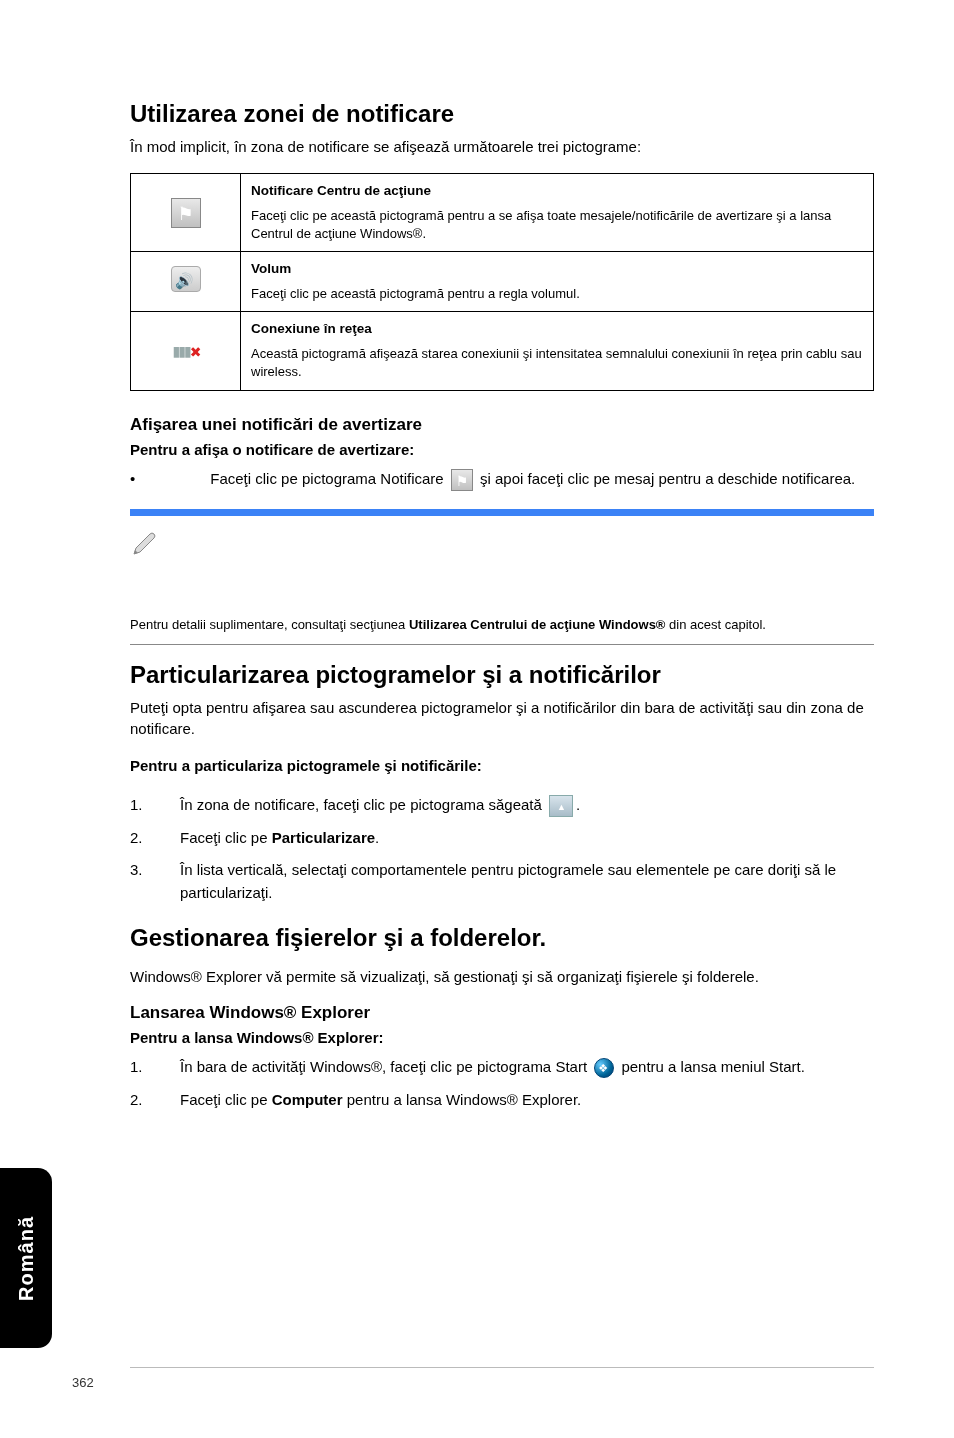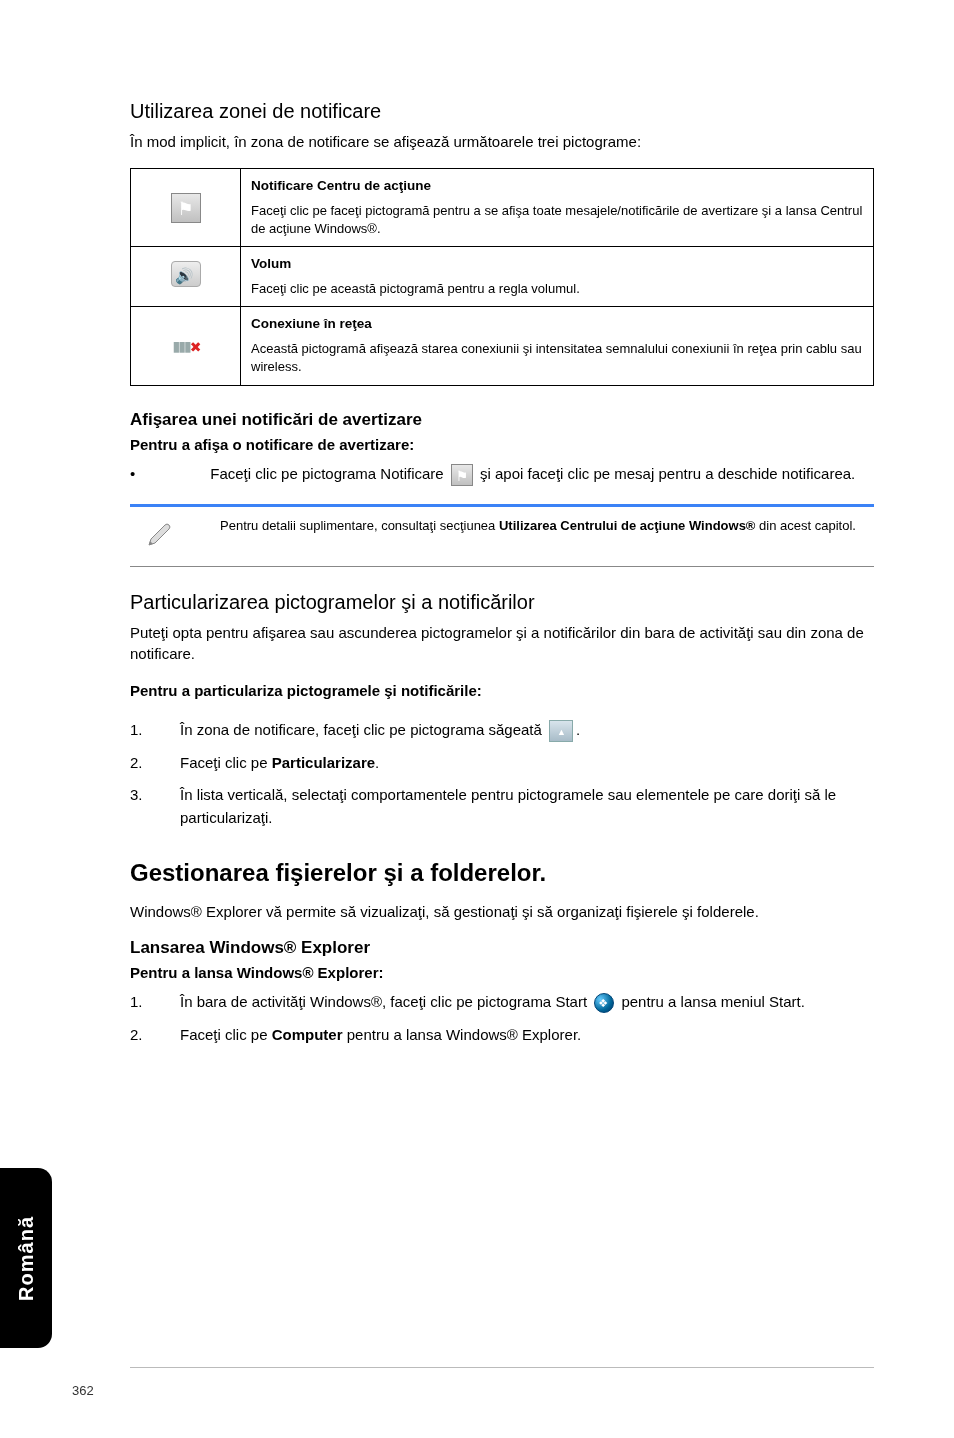--- a/index.html
+++ b/index.html
@@ -8,28 +8,28 @@
     background: #fff;
     color: #000;
     width: 954px;
     height: 1438px;
     position: relative;
   }
   .content {
     padding: 100px 80px 0 130px;
   }
   h2.section {
-    font-size: 20px;
-    font-weight: normal;
+    font-size: 24px;
+    font-weight: bold;
     margin-bottom: 8px;
   }
   h1.bigsection {
     font-size: 24px;
     font-weight: bold;
-    margin-top: 30px;
+    margin-top: 20px;
     margin-bottom: 14px;
   }
   p.body {
     font-size: 15px;
     line-height: 1.4;
     margin-bottom: 16px;
   }
   h3.sub {
     font-size: 17px;
     font-weight: bold;
@@ -67,27 +67,28 @@
   .bullet-row {
     display: flex;
     gap: 30px;
     font-size: 15px;
     line-height: 1.5;
     margin-bottom: 10px;
   }
   .bullet-row .dot { flex: 0 0 auto; }
   .bullet-row .txt { flex: 1; margin-left: 45px; }
   .notebox {
-    border-top: 3px solid #3b82f6;
+    border-top: 7px solid #3b82f6;
     border-bottom: 1px solid #888;
-    margin: 18px 0 24px 0;
+    margin: 18px 0 16px 0;
     padding: 10px 0;
     display: flex;
     gap: 30px;
     align-items: flex-start;
+    flex-direction: column;
   }
   .notebox .pen {
     flex: 0 0 60px;
     text-align: center;
     font-size: 26px;
     color: #777;
     padding-top: 2px;
   }
   .notebox .notetext {
     font-size: 13px;
@@ -213,21 +214,21 @@
   .side-tab span {
     writing-mode: vertical-rl;
     transform: rotate(180deg);
     font-size: 20px;
     font-weight: bold;
     letter-spacing: 1px;
   }
   .pagenum {
     position: absolute;
     left: 72px;
-    bottom: 40px;
+    bottom: 48px;
     font-size: 13px;
     color: #333;
   }
   .footer-line {
     position: absolute;
     left: 130px;
     right: 80px;
     bottom: 70px;
     border-top: 1px solid #bbb;
   }
@@ -240,21 +241,21 @@
 
   <h2 class="section">Utilizarea zonei de notificare</h2>
   <p class="body">În mod implicit, în zona de notificare se afişează următoarele trei pictograme:</p>
 
   <table class="notif">
     <tbody>
         <tr>
       <td class="iconcell"><span class="flag-icon flag-icon-big"></span></td>
       <td>
         <span class="row-title">Notificare Centru de acţiune</span>
-        <span>Faceţi clic pe faceţi pictogramă pentru a se afişa toate mesajele/notificările de avertizare şi a lansa Centrul de acţiune Windows®.</span>
+        <span>Faceţi clic pe această pictogramă pentru a se afişa toate mesajele/notificările de avertizare şi a lansa Centrul de acţiune Windows®.</span>
       </td>
     </tr>
     <tr>
       <td class="iconcell"><span class="vol-icon"></span></td>
       <td>
         <span class="row-title">Volum</span>
         <span>Faceţi clic pe această pictogramă pentru a regla volumul.</span>
       </td>
     </tr>
     <tr>

